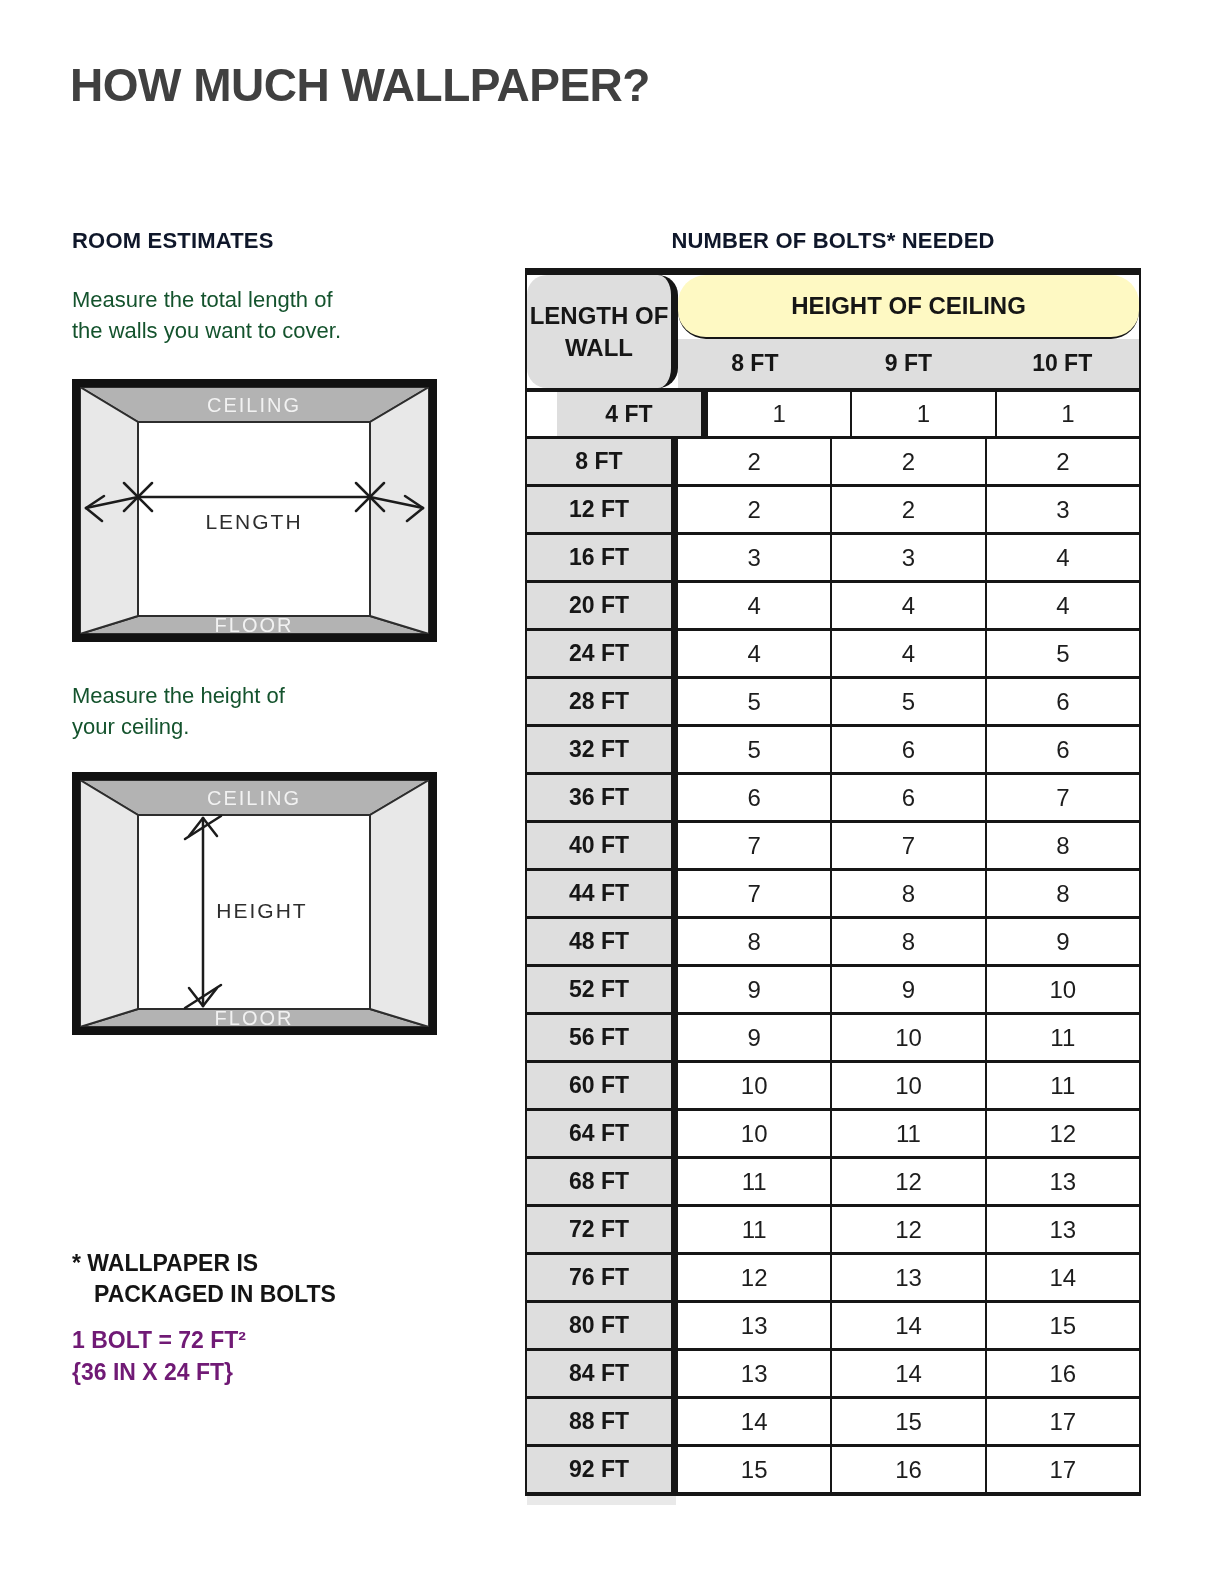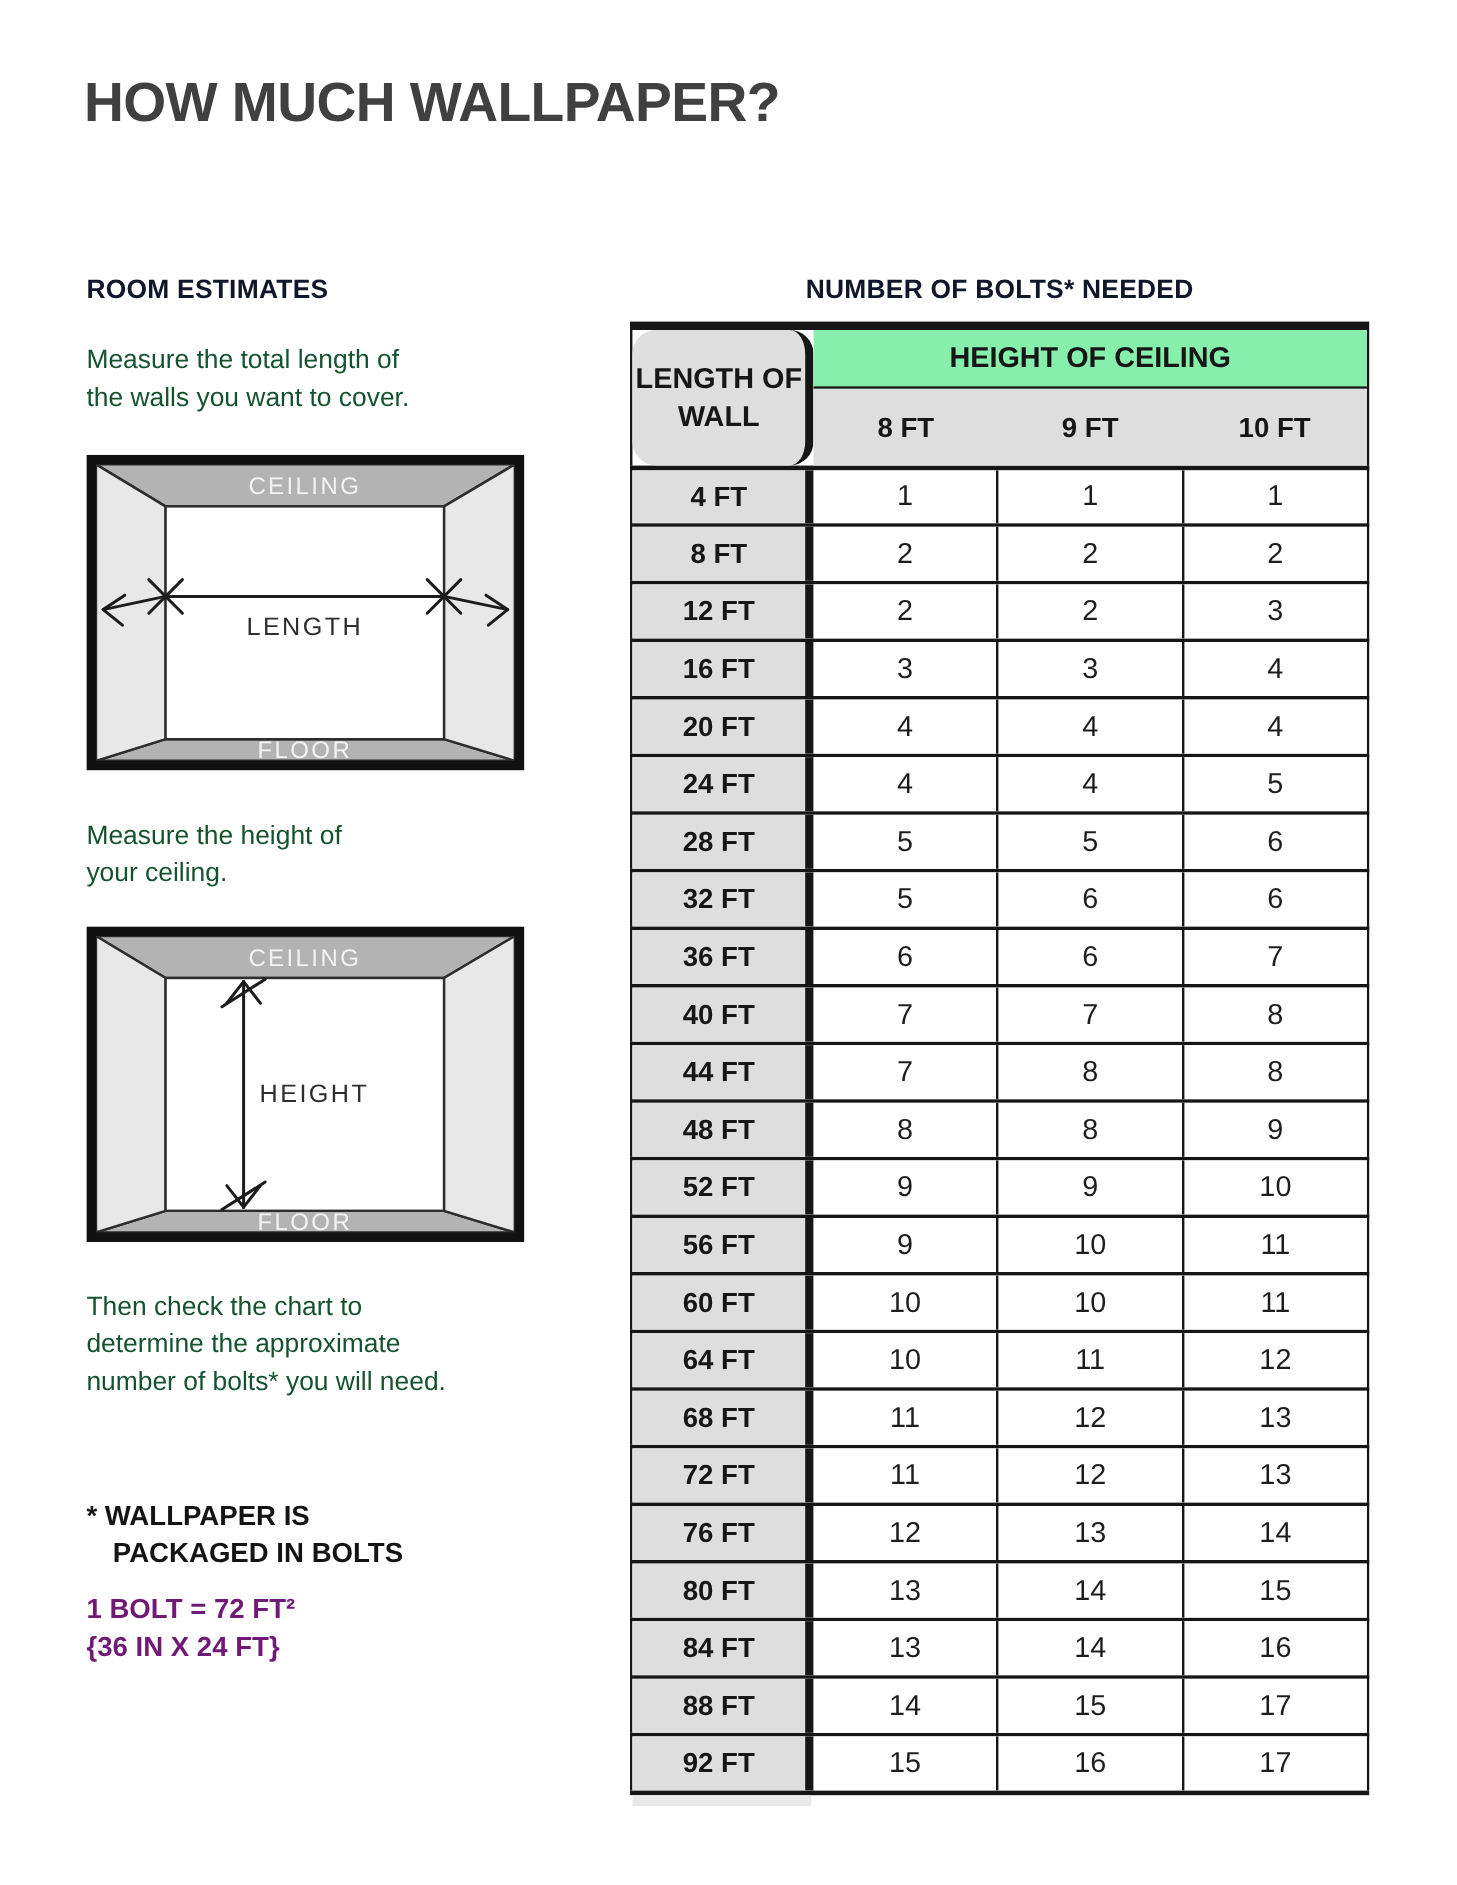--- a/index.html
+++ b/index.html
@@ -49,33 +49,33 @@
   }
   .t-head{display:flex;height:113px;box-sizing:border-box;
     border-left:2px solid #161616;border-right:2px solid #161616;}
   .h-left{
     width:151px;box-sizing:border-box;border-right:7px solid #161616;background:#dedede;
     display:flex;align-items:center;justify-content:center;text-align:center;
     font-size:24px;font-weight:bold;line-height:1.3;color:#161616;border-radius:20px;
   }
   .h-right{flex:1;display:flex;flex-direction:column;}
   .h-group{
-    height:49px;box-sizing:border-box;background:#86efac;border-bottom:2px solid #161616;
+    height:64px;box-sizing:border-box;background:#fef9c3;border-bottom:2px solid #161616;
     display:flex;align-items:center;justify-content:center;
-    font-size:24px;font-weight:bold;color:#161616;
+    font-size:24px;font-weight:bold;color:#161616;border-radius:28px;
   }
   .h-cols{flex:1;background:#dedede;display:flex;}
   .h-col{flex:1;display:flex;align-items:center;justify-content:center;
     font-size:23px;font-weight:bold;color:#161616;}
   .t-body{display:block;}
   .t-row{
     display:flex;height:48px;box-sizing:border-box;border-top:3px solid #161616;
     border-left:2px solid #161616;border-right:2px solid #161616;
   }
-  .t-row:first-child{border-top:4px solid #161616;}
+  .t-row:first-child{border-top:4px solid #161616;padding-left:30px;}
   .t-lab{
     width:151px;box-sizing:border-box;border-right:7px solid #161616;background:#dedede;
     display:flex;align-items:center;justify-content:center;
     font-size:23px;font-weight:bold;color:#161616;
   }
   .t-val{
     flex:1;display:flex;align-items:center;justify-content:center;
     font-size:24px;color:#1d1d1d;background:#ffffff;
   }
   .t-val + .t-val{border-left:2px solid #161616;}
@@ -141,23 +141,20 @@
       <line x1="131" y1="234" x2="117" y2="216"></line>
       <line x1="131" y1="234" x2="145" y2="216"></line>
       <line x1="113" y1="236" x2="149" y2="213"></line>
     </g>
     <text class="band-label" x="182" y="33">CEILING</text>
     <text class="band-label" x="182" y="253">FLOOR</text>
     <text class="dim-label" x="190" y="146">HEIGHT</text>
     <rect class="frame" x="4" y="4" width="357" height="255"></rect>
   </svg>
 
-  <p class="para p3">Then check the chart to
-determine the approximate
-number of bolts* you will need.</p>
 
   <div class="note">
     <div class="l1">* WALLPAPER IS</div>
     <div class="l2">PACKAGED IN BOLTS</div>
   </div>
 
   <div class="boltinfo">
     <div>1 BOLT = 72 FT²</div>
     <div>{36 IN X 24 FT}</div>
   </div>

